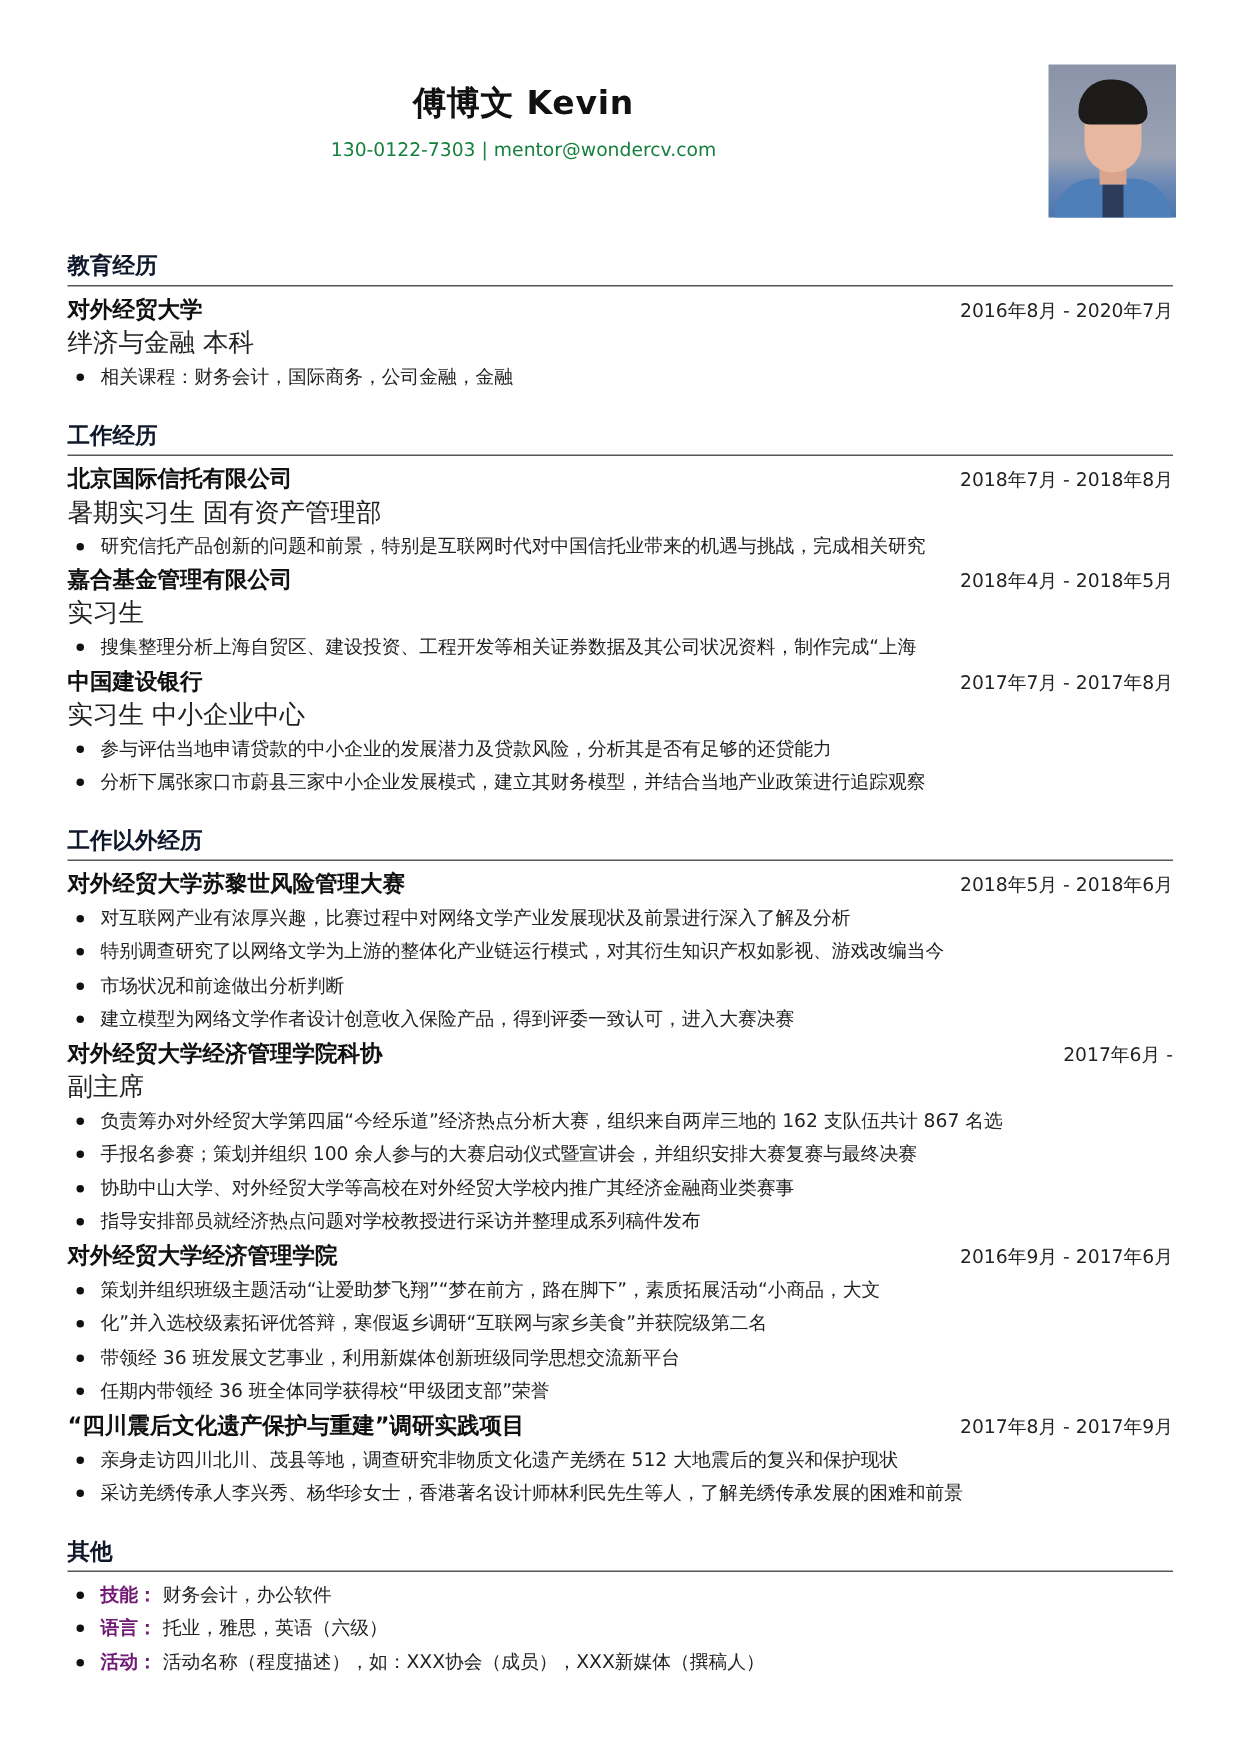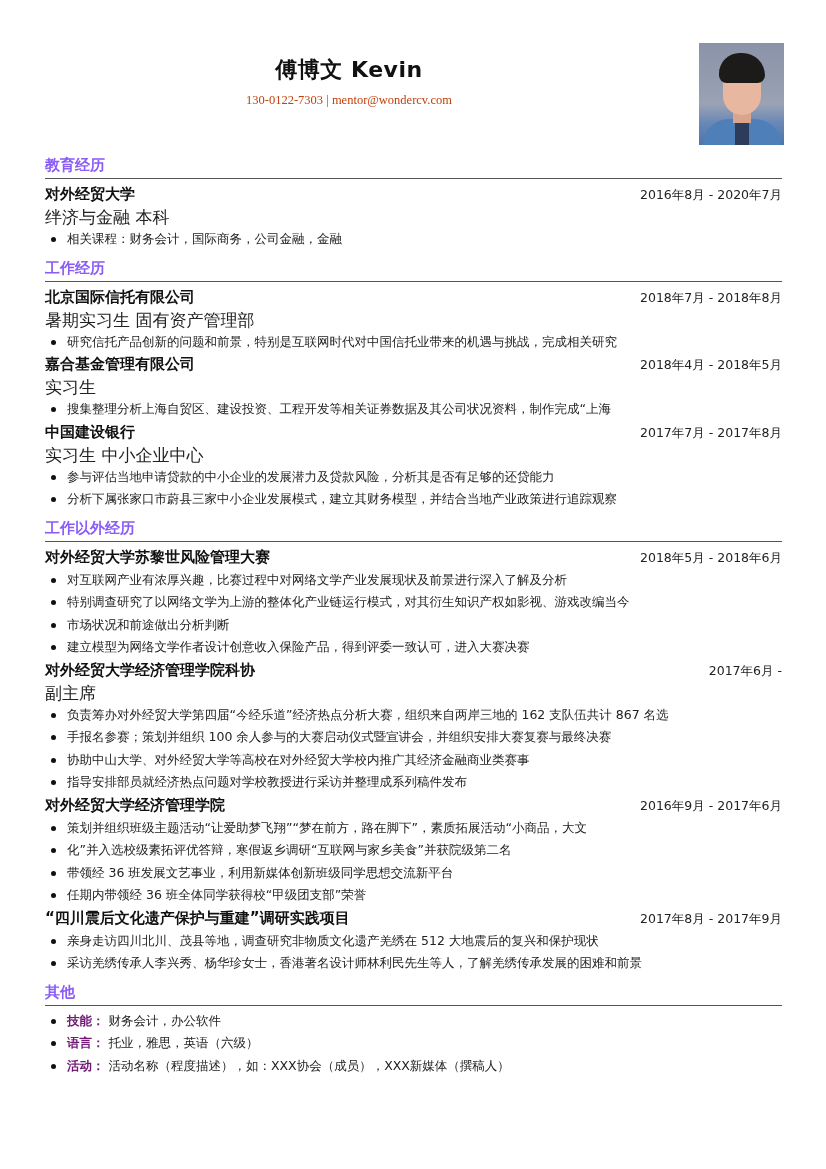--- a/index.html
+++ b/index.html
@@ -3,37 +3,37 @@
 <meta charset="utf-8">
 <style>
   html, body { margin: 0; padding: 0; background: #ffffff; }
   body {
     width: 826px; height: 1169px; position: relative; overflow: hidden;
     font-family: "DejaVu Sans", "Liberation Sans", sans-serif;
     color: #1a1a1a;
   }
   .header { position: absolute; left: 0; top: 55px; width: 698px; text-align: center; }
   .name { font-size: 22px; font-weight: bold; color: #111; letter-spacing: 0.5px; line-height: 30px; }
-  .contact { font-size: 12.5px; color: #c2410c; margin-top: 6px; line-height: 18px; font-family: Liberation Serif, serif; }
+  .contact { font-size: 12.5px; color: #15803d; margin-top: 6px; line-height: 18px; }
   .photo {
     position: absolute; left: 699px; top: 43px; width: 85px; height: 102px;
     background: linear-gradient(180deg, #8a93a8 0%, #9aa2b4 60%, #6a88b5 78%, #4b75ad 100%);
     overflow: hidden;
   }
   .photo .hair { position: absolute; left: 20px; top: 10px; width: 46px; height: 30px; background: #1d1a1a; border-radius: 22px 24px 8px 8px; }
   .photo .face { position: absolute; left: 24px; top: 22px; width: 38px; height: 50px; background: #e7b79f; border-radius: 16px 16px 20px 20px; }
   .photo .neck { position: absolute; left: 34px; top: 66px; width: 18px; height: 14px; background: #d9a58c; }
   .photo .shirt { position: absolute; left: 4px; top: 76px; width: 78px; height: 30px; background: #4f7fb8; border-radius: 26px 26px 0 0; }
   .photo .collar { position: absolute; left: 36px; top: 80px; width: 14px; height: 22px; background: #2c3c5a; }
 
   .content { position: absolute; left: 45px; top: 150px; width: 737px; }
   .section { margin-top: 0; }
   .section-title {
-    font-size: 15px; font-weight: bold; color: #8b5cf6; line-height: 22px;
-    border-bottom: 1.5px solid #555; padding-bottom: 2px; margin-bottom: 4px; margin-top: 4px;
+    font-size: 15px; font-weight: bold; color: #0f172a; line-height: 22px;
+    border-bottom: 1.5px solid #555; padding-bottom: 2px; margin-bottom: 4px; margin-top: 16px;
   }
   .entry-head { display: flex; justify-content: space-between; align-items: baseline; line-height: 22px; }
   .org { font-size: 15px; font-weight: bold; color: #111; }
   .date { font-size: 12.5px; color: #222; }
   .role { font-size: 17px; color: #222; line-height: 22px; }
   ul.bullets { list-style: none; margin: 0; padding: 0; }
   ul.bullets li { position: relative; padding-left: 22px; font-size: 12.5px; color: #222; line-height: 22.5px; white-space: nowrap; overflow: hidden; }
   ul.bullets li::before { content: ""; position: absolute; left: 6px; top: 9px; width: 5px; height: 5px; border-radius: 50%; background: #111; }
   .label { font-weight: bold; color: #701a75; margin-top: 28px; }
 </style>

